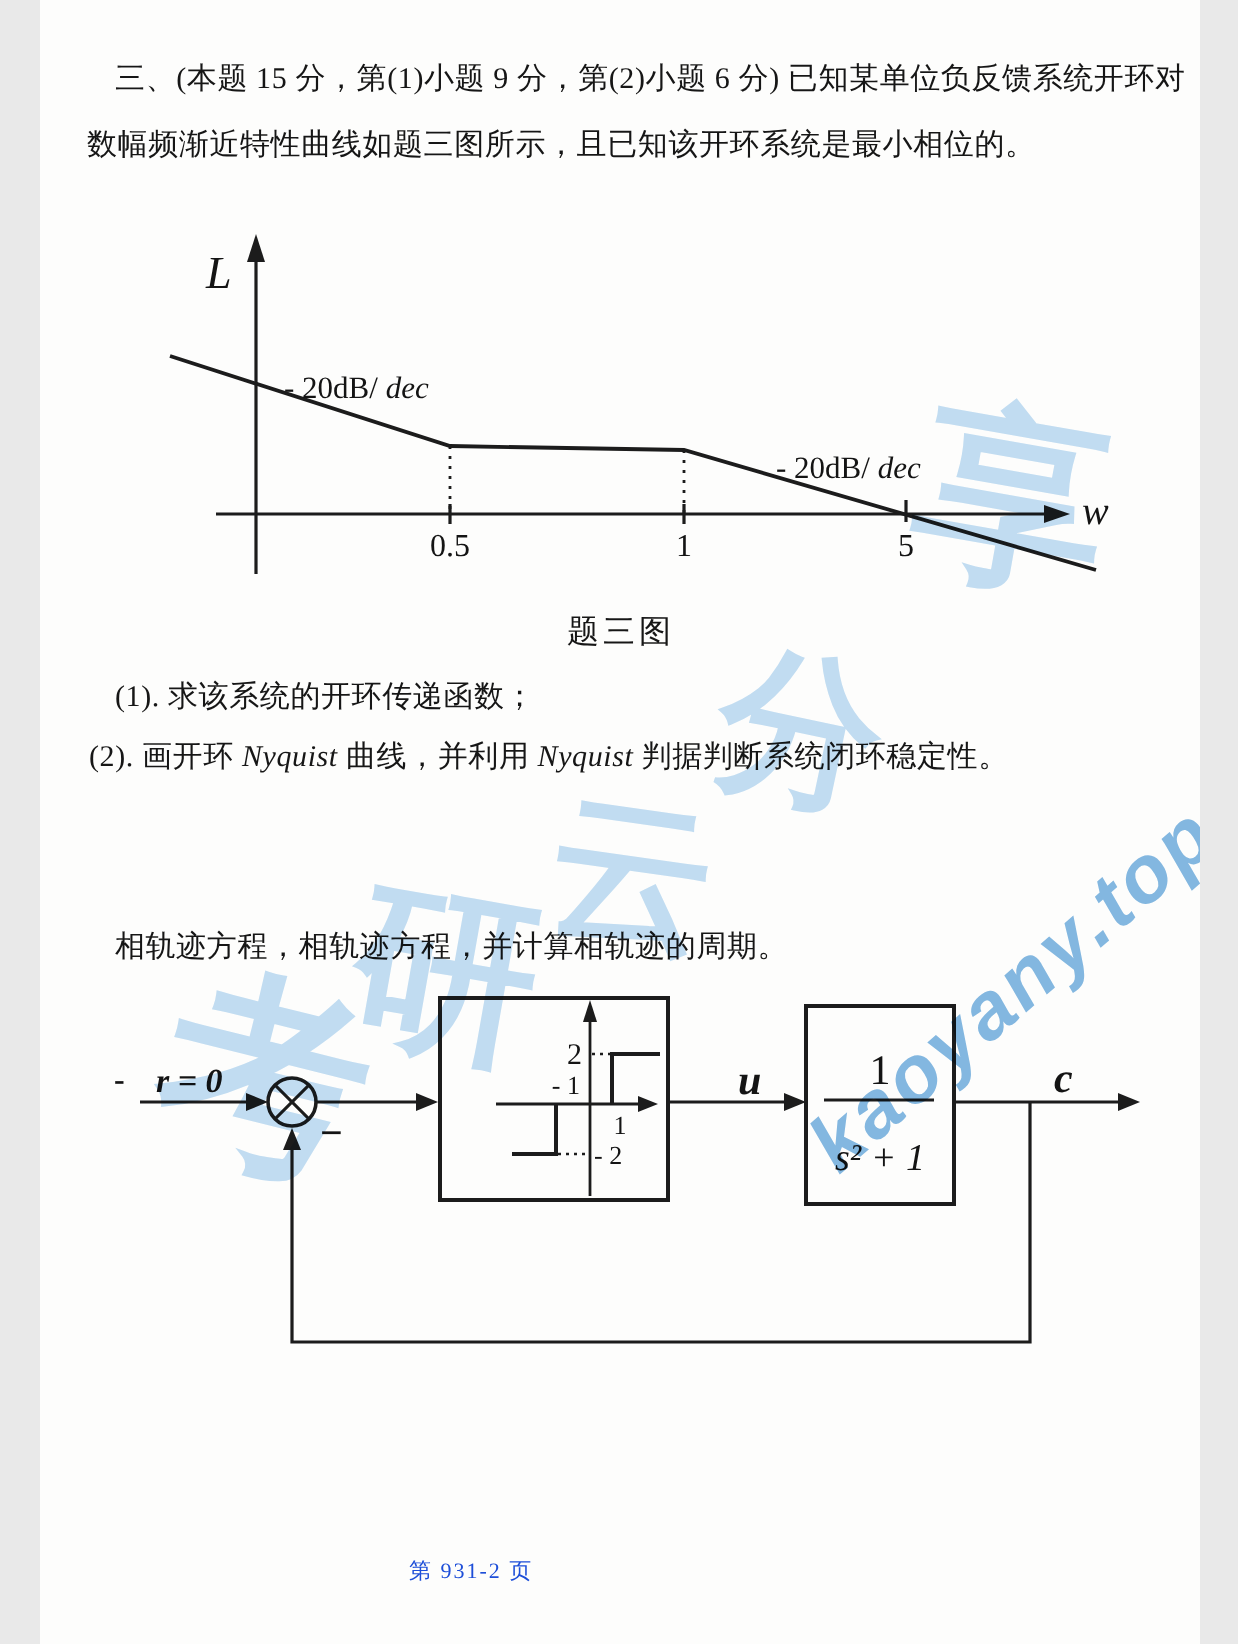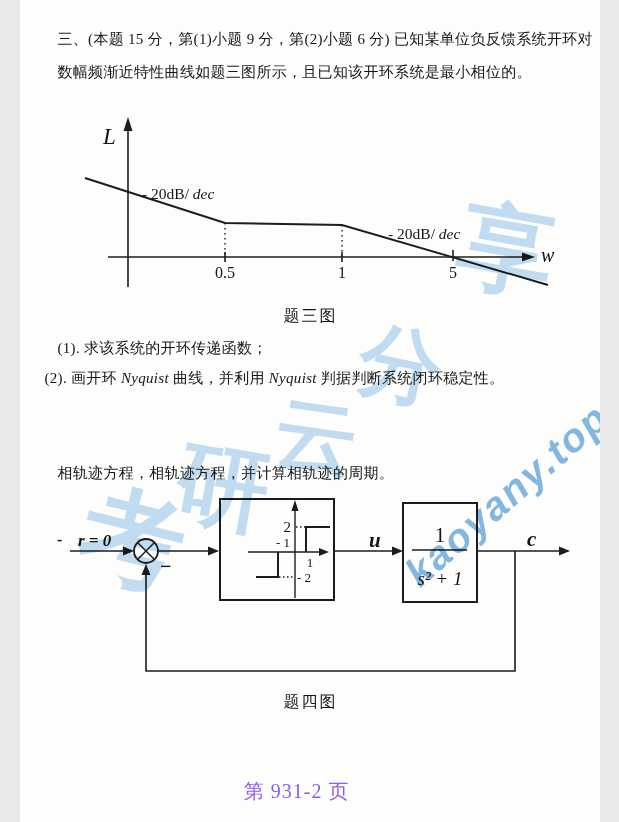--- a/index.html
+++ b/index.html
@@ -5,21 +5,21 @@
   html,body { margin:0; padding:0; background:#e9e9e9; }
   .page {
     position:relative; width:580px; height:822px; margin:0 auto;
     background:#fdfdfc; color:#181818; overflow:hidden;
     font-family:"Liberation Serif","DejaVu Serif",serif;
   }
   .tline { position:absolute; font-size:15px; letter-spacing:0.3px; white-space:nowrap; color:#161616; }
   .math  { font-style:italic; }
   .nyq   { font-style:italic; }
   .caption { position:absolute; width:110px; text-align:right; font-size:16px; letter-spacing:2px; color:#161616; }
-  .footer  { position:absolute; left:185px; top:778px; width:145px; text-align:right; font-size:20px; letter-spacing:1px; color:#8b5cf6; }
+  .footer  { position:absolute; left:185px; top:778px; width:145px; text-align:left; font-size:11px; letter-spacing:1px; color:#1d4ed8; }
   .fig { position:absolute; }
   svg text { font-family:"Liberation Serif","DejaVu Serif",serif; fill:#141414; }
   
   .wm-layer { position:absolute; left:0; top:0; width:619px; height:822px; pointer-events:none; mix-blend-mode:multiply; }
   .wm-char {
     position:absolute; color:#8cc0ea; opacity:0.52; font-weight:bold; line-height:1;
     font-family:"Liberation Serif",serif;
   }
   .wm1 { left:112px; top:540px; font-size:104px; transform:translate(-50%,-50%) rotate(14deg); }
   .wm2 { left:203px; top:488px; font-size:92px;  transform:translate(-50%,-50%) rotate(10deg); }
@@ -31,21 +31,21 @@
     font-family:"Liberation Sans","DejaVu Sans",sans-serif; font-style:italic; font-weight:bold;
     font-size:40px; letter-spacing:2px; transform:translate(-50%,-50%) rotate(-41deg); white-space:nowrap;
   }
 </style>
 </head>
 <body>
 
 <div class="page">
 
   <div class="tline" style="left:38px; top:30px;">三、(本题 15 分，第(1)小题 9 分，第(2)小题 6 分) 已知某单位负反馈系统开环对</div>
-  <div class="tline" style="left:38px; top:63px;">数幅频渐近特性曲线如题三图所示，且已知该开环系统是最小相位的。</div>
+  <div class="tline" style="left:24px; top:63px;">数幅频渐近特性曲线如题三图所示，且已知该开环系统是最小相位的。</div>
 
   <svg class="fig" style="left:40px; top:110px;" width="520" height="195" viewBox="0 0 520 195">
     <g stroke="#1c1c1c" stroke-width="1.6" fill="none">
       <line x1="68" y1="177" x2="68" y2="18"></line>
       <line x1="48" y1="147" x2="466" y2="147"></line>
       <line x1="165" y1="113" x2="165" y2="147" stroke-dasharray="1.5,3.5" stroke-width="1.4"></line>
       <line x1="282" y1="115" x2="282" y2="147" stroke-dasharray="1.5,3.5" stroke-width="1.4"></line>
       <line x1="165" y1="142" x2="165" y2="152"></line>
       <line x1="282" y1="142" x2="282" y2="152"></line>
       <line x1="393" y1="140" x2="393" y2="151"></line>
@@ -111,21 +111,20 @@
     <text x="390" y="95" font-size="19" text-anchor="middle" font-style="italic">s² + 1</text>
 
     <line x1="427" y1="61" x2="510" y2="61" stroke="#1c1c1c" stroke-width="1.6"></line>
     <polygon points="509,56.5 520,61 509,65.5" fill="#1c1c1c"></polygon>
     <text x="477" y="56" font-size="21" font-style="italic" font-weight="bold">c</text>
 
     <path d="M465,61 L465,181 L96,181 L96,84" fill="none" stroke="#1c1c1c" stroke-width="1.6"></path>
     <polygon points="91.5,85 96,74 100.5,85" fill="#1c1c1c"></polygon>
   </svg>
 
-  <div class="caption" style="left:208px; top:692px;">题四图</div>
 
   <div class="footer">第 931-2 页</div>
 
   <div class="wm-layer">
     <span class="wm-char wm1">考</span>
     <span class="wm-char wm2">研</span>
     <span class="wm-char wm3">云</span>
     <span class="wm-char wm4">分</span>
     <span class="wm-char wm5">享</span>
     <span class="wm-site">kaoyany.top</span>

